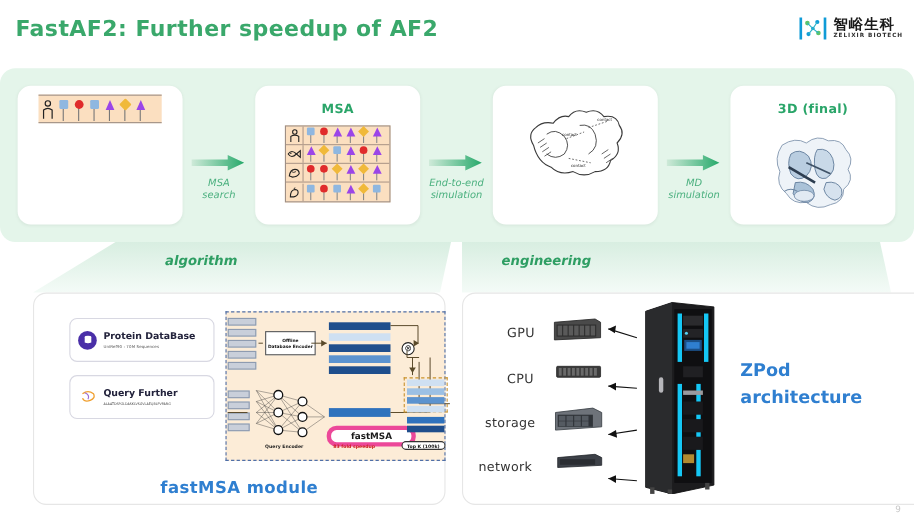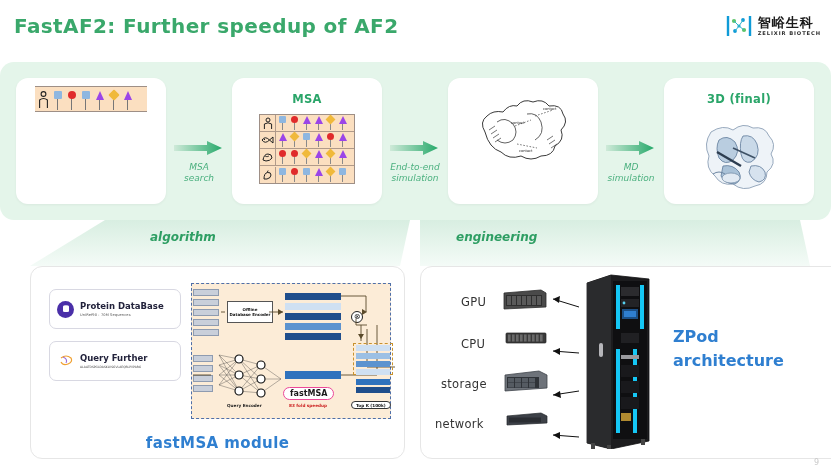--- a/index.html
+++ b/index.html
@@ -86,21 +86,21 @@
   
   .panel { position:absolute; top:266px; height:193px; background:#fff;
            border:1px solid #e6e6e6; border-radius:12px; }
   #panel-alg { left:30px; width:375px; }
   #panel-eng { left:420px; width:435px; }
 
   .panel-caption { position:absolute; bottom:6px; width:100%; text-align:center;
                    font-size:15px; font-weight:600; color:#2f7fd0; letter-spacing:0.4px; }
 
   
-  .alg-inner { position:absolute; left:10px; top:12px; width:355px; height:140px; }
+  .alg-inner { position:absolute; left:24px; top:12px; width:355px; height:140px; }
   .db-box { position:absolute; background:#fff; border:1px solid #d8d8e2; border-radius:7px;
             display:flex; align-items:center; padding:5px 7px; gap:6px; }
   #db1 { left:8px; top:10px; width:132px; height:40px; }
   #db2 { left:8px; top:62px; width:132px; height:40px; }
   .db-ic { width:17px; height:17px; border-radius:50%; display:flex; align-items:center;
            justify-content:center; font-size:9px; color:#fff; flex:0 0 17px; }
   .db-txt { display:flex; flex-direction:column; }
   .db-name { font-size:8.5px; font-weight:700; color:#22223b; }
   .db-sub { font-size:3.6px; color:#555; margin-top:2px; letter-spacing:0.1px; }
   .db-sub2 { font-size:3px; color:#444; margin-top:2px; letter-spacing:0px;
@@ -109,22 +109,22 @@
   .dash-zone { position:absolute; left:150px; top:4px; width:200px; height:136px;
                background:#fcecd7; border:1.4px dashed #4f6fa8; }
   .minibar { position:absolute; background:#c9cfda; border:0.6px solid #8e9bb0;
              font-size:2.6px; color:#333; display:flex; align-items:center;
              justify-content:center; }
   .enc-box { position:absolute; background:#fff; border:1px solid #555; display:flex;
              align-items:center; justify-content:center; text-align:center;
              font-size:4px; font-weight:700; color:#111; line-height:1.25; }
   .bluebar { position:absolute; }
   .lbl-tiny { position:absolute; font-size:4.2px; font-weight:700; color:#1a1a1a; }
-  .fastmsa-badge { position:absolute; background:#fff; border:1px solid #ec4899; border-radius:9px;
-                   padding:1px 6px; font-size:8px; font-weight:700; color:#1a1a1a; }
+  .fastmsa-badge { position:absolute; background:#fff; border:4px solid #ec4899; border-radius:9px;
+                   padding:1px 18px; font-size:8px; font-weight:700; color:#1a1a1a; }
   .speedup { position:absolute; font-size:4.2px; font-weight:700; color:#cc2222; }
   .topk { position:absolute; background:#fff; border:1px solid #333; border-radius:7px;
           padding:0.5px 4px; font-size:4.2px; font-weight:700; color:#111; }
   .xcirc { position:absolute; width:12px; height:12px; border-radius:50%; border:1px solid #222;
            background:#fff; display:flex; align-items:center; justify-content:center;
            font-size:8px; color:#222; line-height:1; }
   .dashsel { position:absolute; border:1.2px dashed #c8922e; }
 
   
   .eng-inner { position:absolute; left:0; top:0; width:390px; height:193px; }

